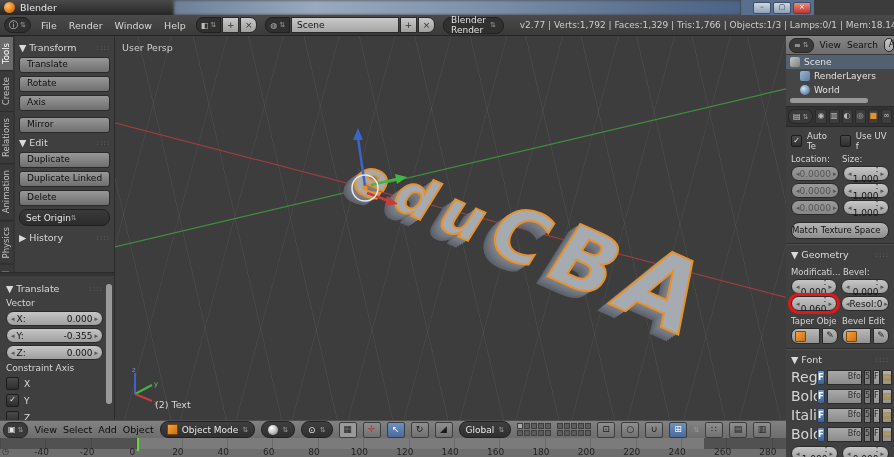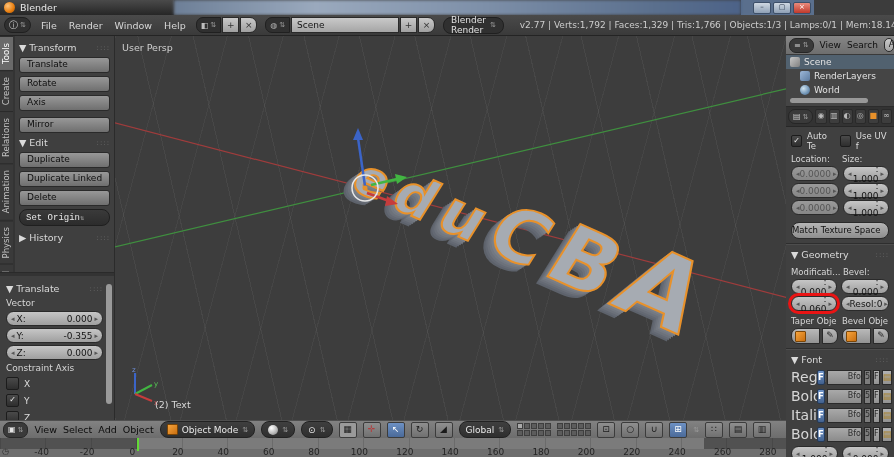--- a/index.html
+++ b/index.html
@@ -32,21 +32,21 @@
   
   .toolshelf{left:0;top:36px;width:115px;height:384px;background:#3f3f3f;border-right:1px solid #2b2b2b;box-sizing:border-box;overflow:hidden;}
   .tabs{position:absolute;left:0;top:0;width:15px;height:262px;background:#343434;}
   .vtab{writing-mode:vertical-rl;transform:rotate(180deg);color:#c2c2c2;font-size:8.5px;padding:6px 1px;border-bottom:1px solid #2a2a2a;background:#3a3a3a;text-align:center;width:13px;box-sizing:border-box;}
   .vtab.active{background:#6a6a6a;color:#fff;}
   .shelfbody{position:absolute;left:15px;top:0;width:100px;height:384px;padding:2px 5px 0 4px;box-sizing:border-box;}
   .ptitle{display:flex;justify-content:space-between;align-items:center;color:#dadada;font-size:9.5px;margin:4px 0 4px;}
   .grip{color:#6f6f6f;font-size:7px;letter-spacing:1px;}
   .tbtn{height:14px;background:linear-gradient(#989898,#6f6f6f);border:1px solid #2a2a2a;border-radius:3px;color:#0f0f0f;font-size:9px;line-height:13px;padding-left:7px;margin-bottom:3px;}
   .tbtn.gap{margin-top:6px;}
-  .dropdark{height:15px;background:linear-gradient(#3a3a3a,#2c2c2c);border:1px solid #1f1f1f;border-radius:8px;color:#e8e8e8;font-size:9px;line-height:14px;padding:0 6px;display:flex;justify-content:flex-start;align-items:center;margin:2px 0 6px;font-family:Liberation Mono, monospace;}
+  .dropdark{height:15px;background:linear-gradient(#3a3a3a,#2c2c2c);border:1px solid #1f1f1f;border-radius:8px;color:#e8e8e8;font-size:9px;line-height:14px;padding:0 6px;display:flex;justify-content:flex-start;align-items:center;margin:2px 0 6px;}
   .opdivider{position:absolute;left:0;top:236px;width:115px;height:4px;background:#333;border-top:1px solid #2a2a2a;border-bottom:1px solid #4a4a4a;}
   .oppanel{position:absolute;left:0;top:240px;width:115px;height:144px;background:#3f3f3f;padding:3px 12px 0 6px;box-sizing:border-box;}
   .num{display:flex;align-items:center;background:linear-gradient(#c6c6c6,#9f9f9f);border:1px solid #2a2a2a;border-radius:8px;height:13px;padding:0 4px;color:#141414;font-size:9px;margin-bottom:2px;}
   .num .arr{color:#555;font-size:7px;}
   .num .lab{margin-left:2px;}
   .num .val{flex:1;text-align:right;margin-right:2px;}
   .num.dim{background:linear-gradient(#9a9a9a,#868686);color:#565656;}
   .cbrow{display:flex;align-items:center;gap:5px;margin:4px 0;color:#dcdcdc;font-size:9px;}
   .cb{width:11px;height:11px;background:linear-gradient(#4a4a4a,#2e2e2e);border:1px solid #1c1c1c;border-radius:2px;color:#f2f2f2;font-size:8px;line-height:10px;text-align:center;}
   .vscroll{position:absolute;right:3px;top:8px;width:6px;height:120px;background:#9a9a9a;border-radius:3px;}
@@ -384,21 +384,21 @@
           </div>
         <div class="num">
             <span class="arr">◂</span>
             <span class="val">Resol:0</span>
             <span class="arr">▸</span>
           </div>
       </div>
     </div>
     <div class="tworow">
       <div class="col flabel">Taper Obje</div>
-      <div class="col flabel">Bevel Obje</div>
+      <div class="col flabel">Bevel Edit</div>
     </div>
     <div class="tworow">
       <div class="col iconfield">
         <span class="ifmain">
             <span class="cube"></span>
           </span>
         <span class="ifdrop">✎</span>
       </div>
       <div class="col iconfield">
         <span class="ifmain">

